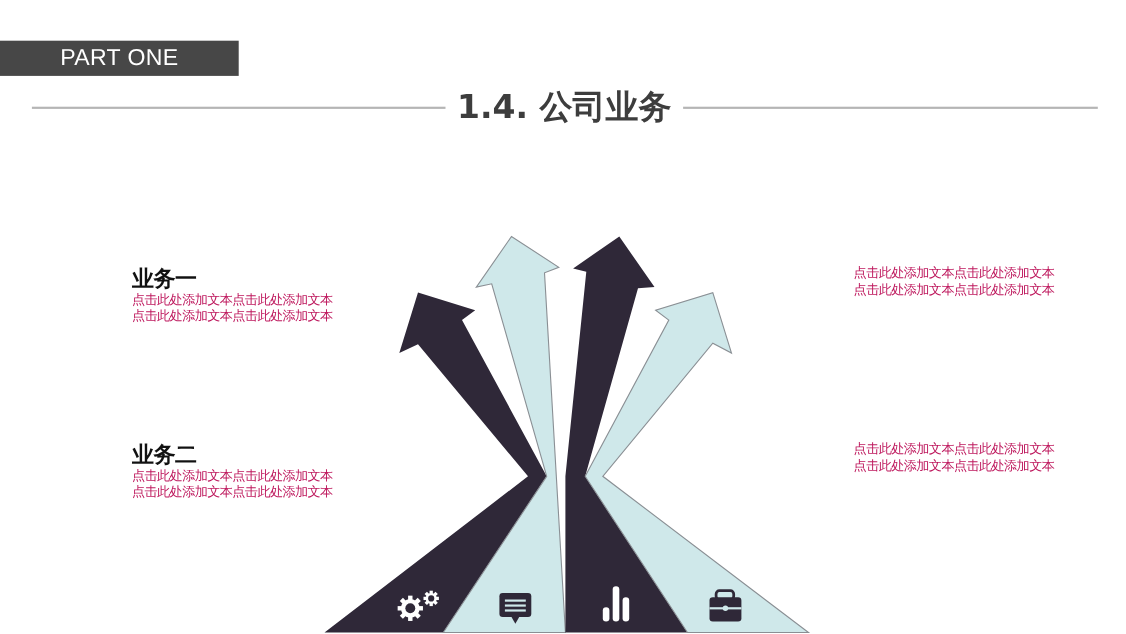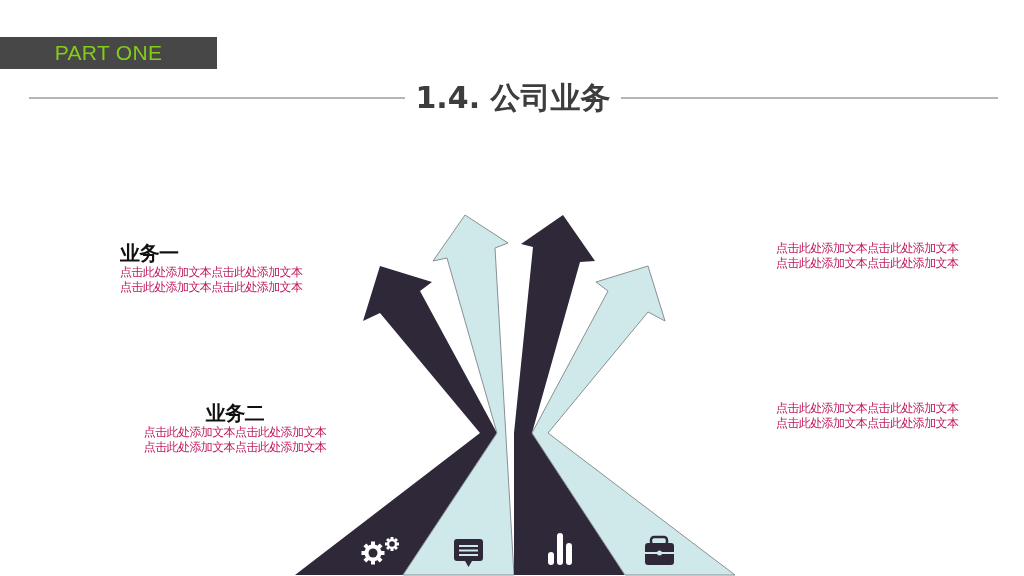--- a/index.html
+++ b/index.html
@@ -3,21 +3,21 @@
   <meta charset="utf-8">
   <style>
     html, body { margin: 0; padding: 0; }
     body {
       width: 1024px; height: 576px; overflow: hidden; position: relative;
       background: #ffffff;
       font-family: "DejaVu Sans", "Liberation Sans", sans-serif;
     }
     .part-badge {
       position: absolute; left: 0; top: 37px; width: 217px; height: 32px;
-      background: #474747; color: #84cc16;
+      background: #474747; color: #ffffff;
       font-family: "Liberation Sans", "DejaVu Sans", sans-serif;
       font-size: 21px; line-height: 32px; text-align: center;
       letter-spacing: 0.3px;
       box-sizing: border-box; padding-left: 0px;
     }
     .title-line {
       position: absolute; top: 97px; height: 2px; background: #b5b5b5;
     }
     .title-line.left { left: 29px; width: 376px; }
     .title-line.right { left: 621px; width: 377px; }
@@ -29,21 +29,21 @@
     .biz-block { position: absolute; width: 230px; margin-left: 33px; }
     .biz-block .biz-title {
       font-size: 20px; font-weight: bold; color: #111;
       line-height: 24px; margin: 0; letter-spacing: -0.5px;
     }
     .biz-block .biz-desc {
       font-size: 12px; color: #be185d; line-height: 15px; margin: 0;
       white-space: nowrap; letter-spacing: -0.6px;
     }
     .b1 { left: 87px; top: 241px; }
-    .b2 { left: 87px; top: 401px; text-align: center; }
+    .b2 { left: 87px; top: 401px; }
     .b3 { left: 743px; top: 241px; }
     .b4 { left: 743px; top: 401px; }
     svg.arrows { position: absolute; left: 0; top: 0; width: 1024px; height: 576px; }
   </style>
 </head>
 <body>
 
 <div class="part-badge">PART ONE</div>
 
 <div class="title-line left"></div>

